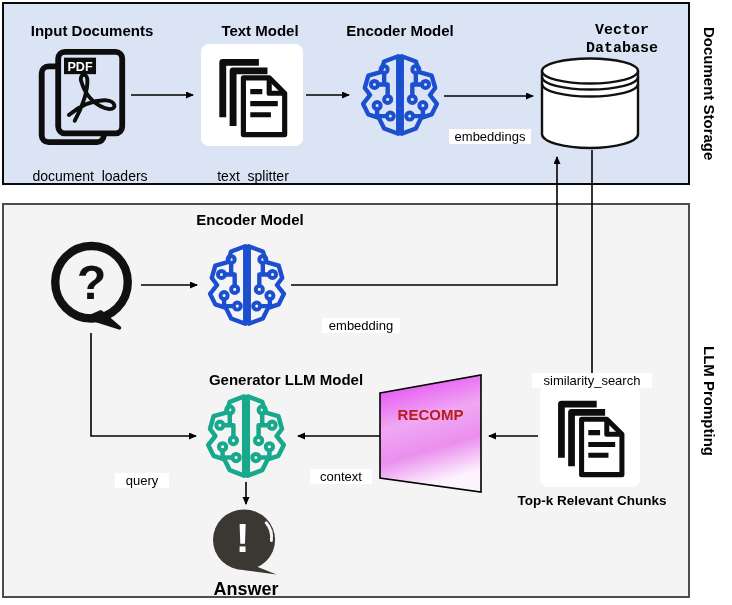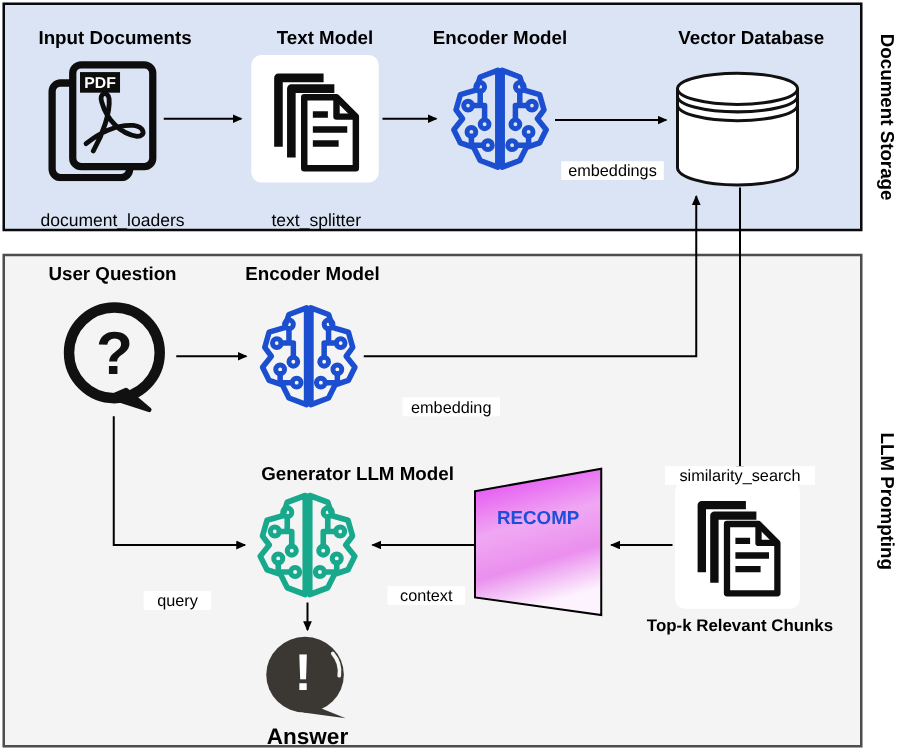--- a/index.html
+++ b/index.html
@@ -23,21 +23,21 @@
   .icon{position:absolute;z-index:3;}
   .white-card{
     position:absolute;background:#fff;border-radius:8px;z-index:2;
     display:flex;align-items:center;justify-content:center;
   }
   #overlay{position:absolute;left:0;top:0;width:732px;height:605px;z-index:2;pointer-events:none;}
   .brain-blue{color:#1b4fd0;}
   .brain-teal{color:#18a98c;}
   #recomp-text{
     position:absolute;left:384px;top:404px;width:93px;z-index:3;
-    font-weight:bold;font-size:15px;line-height:21px;text-align:center;color:#1d4ed8;
+    font-weight:bold;font-size:15px;line-height:21px;text-align:center;color:#b91c1c;
   }
 </style>
 </head>
 <body>
 
 <div id="canvas">
 
   <div id="doc-storage-box" class="section"></div>
   <div id="llm-prompt-box" class="section"></div>
 
@@ -119,30 +119,29 @@
       <circle cx="68" cy="21" r="4"></circle>
         <circle cx="79" cy="38" r="4"></circle>
         <circle cx="64" cy="55" r="4"></circle>
       <circle cx="76" cy="62" r="4"></circle>
         <circle cx="61" cy="74" r="4"></circle>
     </g>
   </svg>
 
   <div class="edge-label" style="left:449px;top:88px;width:78px;">embeddings</div>
 
-  <div class="node-title" style="left:535px;top:22px;width:132px;">Vector Database</div>
+  <div class="node-title" style="left:556px;top:22px;width:132px;font-family:Liberation Mono, monospace;">Vector Database</div>
 
   <svg class="icon" style="left:538px;top:56px;" width="104" height="94" viewBox="0 0 104 94">
     <path d="M4,15 V78 a48,14 0 0 0 96,0 V15" fill="#fff" stroke="#111" stroke-width="2.4"></path>
     <ellipse cx="52" cy="15" rx="48" ry="12.5" fill="#fff" stroke="#111" stroke-width="2.4"></ellipse>
     <path d="M4,21 a48,12.5 0 0 0 96,0" fill="none" stroke="#111" stroke-width="2.4"></path>
     <path d="M4,28 a48,12.5 0 0 0 96,0" fill="none" stroke="#111" stroke-width="2.4"></path>
   </svg>
 
-  <div class="node-title" style="left:20px;top:211px;width:140px;">User Question</div>
 
   <svg class="icon" style="left:45px;top:239px;" width="93" height="94" viewBox="0 0 100 100">
     <circle cx="50" cy="46" r="39" fill="none" stroke="#111" stroke-width="9"></circle>
     <path d="M60,78 L80,95 L46,84 Z" fill="#111" stroke="#111" stroke-width="4" stroke-linejoin="round"></path>
     <text x="50" y="64" text-anchor="middle" font-size="52" font-weight="bold" fill="#111">?</text>
   </svg>
 
   <div class="node-title" style="left:180px;top:211px;width:140px;">Encoder Model</div>
 
   <svg class="icon brain-blue" style="left:203px;top:241px;" width="88" height="88" viewBox="0 0 100 100">

